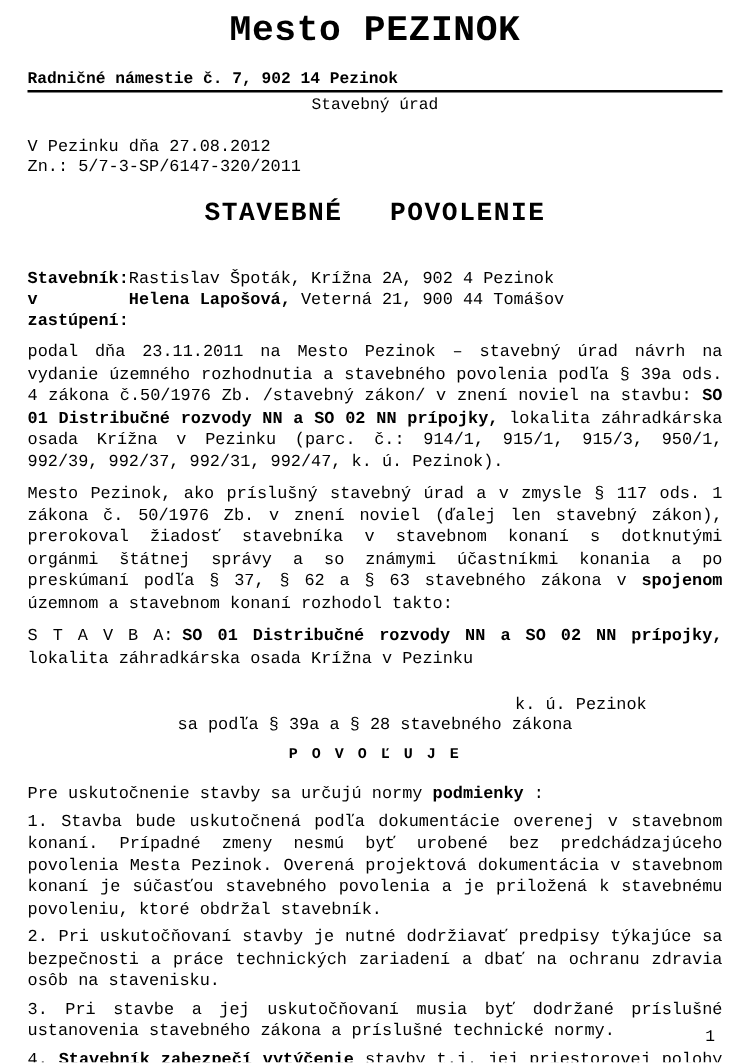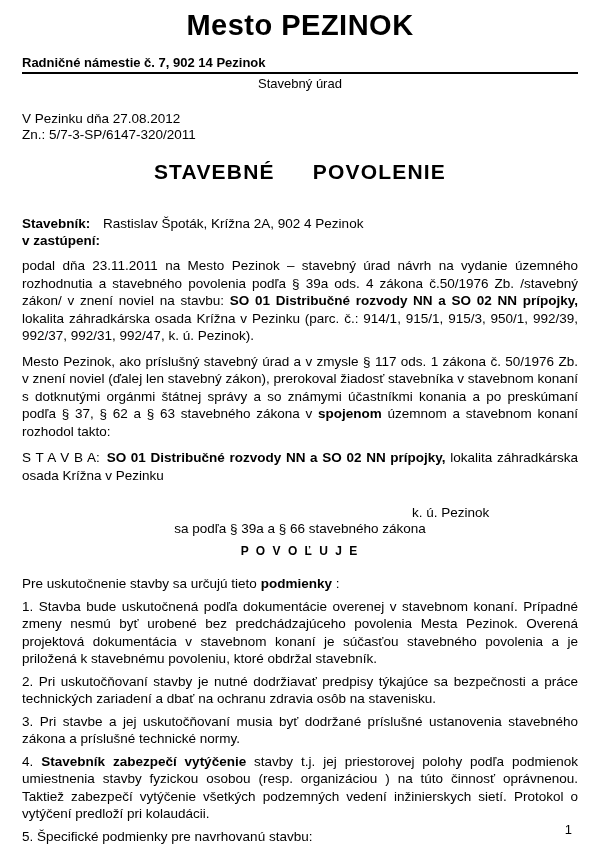--- a/index.html
+++ b/index.html
@@ -1,20 +1,20 @@
 <!DOCTYPE html>
 <html lang="sk"><head>
 <meta charset="utf-8">
 <style>
   html, body { margin: 0; padding: 0; background: #ffffff; }
   .page {
     width: 600px; height: 850px;
     background: #ffffff; color: #000;
     position: relative; overflow: hidden;
-    font-family: Liberation Sans, sans-serif;
+    font-family: Liberation Mono, monospace;
     font-size: 13.5px;
   }
   .content { padding: 10px 22px 0 22px; }
   .bold { font-weight: bold; }
 
   .city {
     text-align: center; font-weight: bold;
     font-size: 29px; line-height: 30px; letter-spacing: 0.5px;
   }
   .address {
@@ -75,37 +75,38 @@
       <span>POVOLENIE</span>
     </div>
 
     <div class="parties">
       <div class="party-row">
         <span class="party-label">Stavebník:</span>
         <span class="party-value">Rastislav Špoták, Krížna 2A, 902 4 Pezinok</span>
       </div>
       <div class="party-row">
         <span class="party-label">v zastúpení:</span>
+        <span class="party-value"><span class="bold">Helena Lapošová,</span><span> Veterná 21, 900 44 Tomášov</span></span>
       </div>
     </div>
 
     <p class="para mt8"><span>podal dňa 23.11.2011 na Mesto Pezinok – stavebný úrad návrh na vydanie územného rozhodnutia a stavebného povolenia podľa § 39a ods. 4 zákona č.50/1976 Zb. /stavebný zákon/ v znení noviel na stavbu: </span><span class="bold">SO 01 Distribučné rozvody NN a SO 02 NN prípojky,</span><span> lokalita záhradkárska osada Krížna v Pezinku (parc. č.: 914/1, 915/1, 915/3, 950/1, 992/39, 992/37, 992/31, 992/47, k. ú. Pezinok).</span></p>
 
     <p class="para mt8"><span>Mesto Pezinok, ako príslušný stavebný úrad a v zmysle § 117 ods. 1 zákona č. 50/1976 Zb. v znení noviel (ďalej len stavebný zákon), prerokoval žiadosť stavebníka v stavebnom konaní s dotknutými orgánmi štátnej správy a so známymi účastníkmi konania a po preskúmaní podľa § 37, § 62 a § 63 stavebného zákona v </span><span class="bold">spojenom</span><span> územnom a stavebnom konaní rozhodol takto:</span></p>
 
     <p class="para mt9"><span class="label-gap">S T A V B A:</span><span class="bold">SO 01 Distribučné rozvody NN a SO 02 NN prípojky,</span><span> lokalita záhradkárska osada Krížna v Pezinku</span></p>
 
     <div class="parc-row">
       <span class="cadastre">k. ú. Pezinok</span>
     </div>
 
-    <div class="legal">sa podľa § 39a a § 66 stavebného zákona</div>
+    <div class="legal">sa podľa § 39a a § 28 stavebného zákona</div>
     <div class="verdict">P O V O Ľ U J E</div>
 
-    <p class="para cond-intro"><span>Pre uskutočnenie stavby sa určujú tieto </span><span class="bold">podmienky</span><span> :</span></p>
+    <p class="para cond-intro"><span>Pre uskutočnenie stavby sa určujú normy </span><span class="bold">podmienky</span><span> :</span></p>
 
     <p class="para mt5">1. Stavba bude uskutočnená podľa dokumentácie overenej v stavebnom konaní. Prípadné zmeny nesmú byť urobené bez predchádzajúceho povolenia Mesta Pezinok. Overená projektová dokumentácia v stavebnom konaní je súčasťou stavebného povolenia a je priložená k stavebnému povoleniu, ktoré obdržal stavebník.</p>
     <p class="para mt5">2. Pri uskutočňovaní stavby je nutné dodržiavať predpisy týkajúce sa bezpečnosti a práce technických zariadení a dbať na ochranu zdravia osôb na stavenisku.</p>
     <p class="para mt5">3. Pri stavbe a jej uskutočňovaní musia byť dodržané príslušné ustanovenia stavebného zákona a príslušné technické normy.</p>
     <p class="para mt5"><span>4. </span><span class="bold">Stavebník zabezpečí vytýčenie</span><span> stavby t.j. jej priestorovej polohy podľa podmienok umiestnenia stavby fyzickou osobou (resp. organizáciou ) na túto činnosť oprávnenou. Taktiež zabezpečí vytýčenie všetkých podzemných vedení inžinierskych sietí. Protokol o vytýčení predloží pri kolaudácii.</span></p>
     <p class="para mt5">5. Špecifické podmienky pre navrhovanú stavbu:</p>
 
   </div>
 
   <div class="page-number">1</div>

